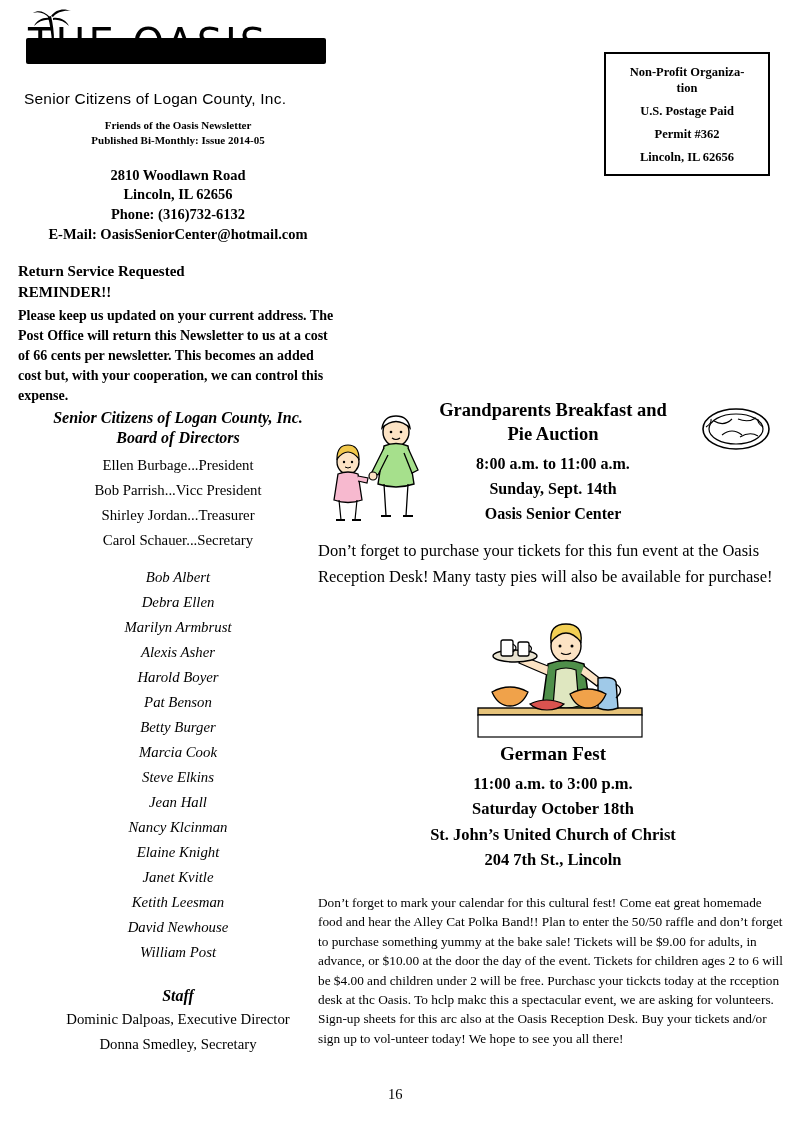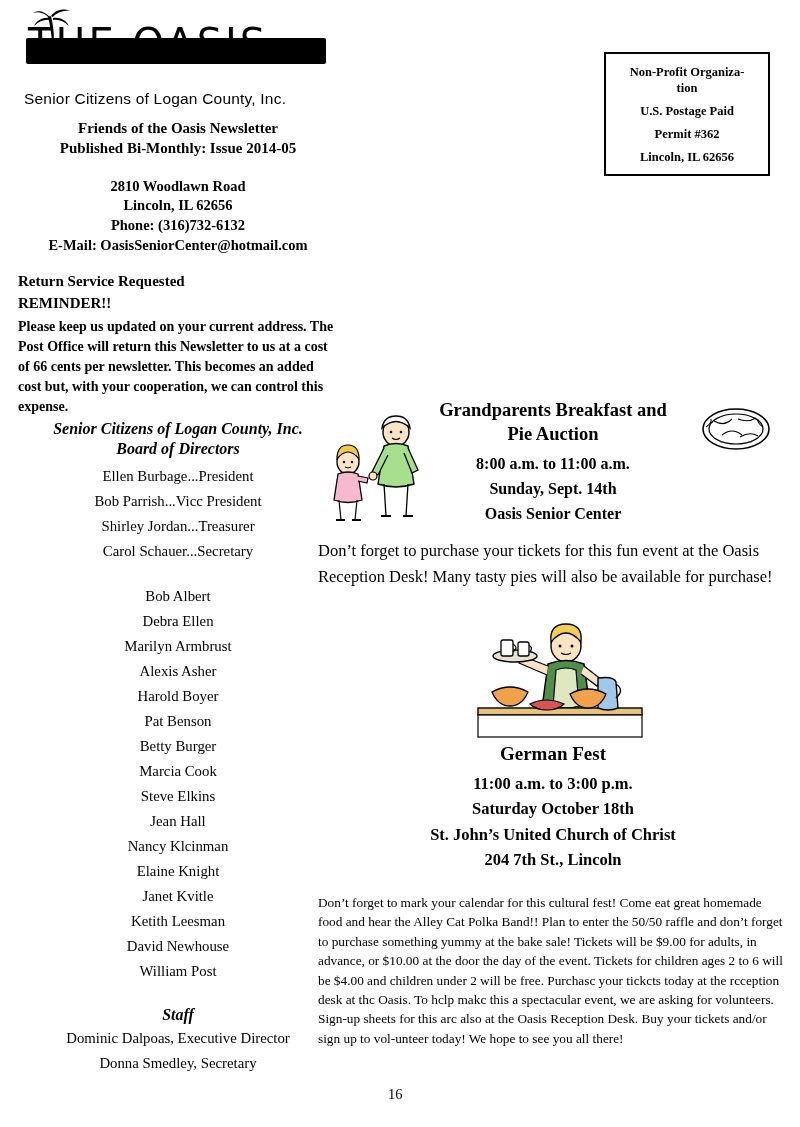--- a/index.html
+++ b/index.html
@@ -98,21 +98,21 @@
   
   .left-col {
     position: absolute;
     left: 18px;
     top: 118px;
     width: 320px;
   }
   .newsletter-title {
     text-align: center;
     font-weight: bold;
-    font-size: 15px;
+    font-size: 11px;
     line-height: 1.35;
     margin-bottom: 18px;
   }
   .address-block {
     text-align: center;
     font-weight: bold;
     font-size: 14.5px;
     line-height: 1.36;
     margin-bottom: 16px;
   }
@@ -144,21 +144,21 @@
     font-weight: bold;
     font-style: italic;
     font-size: 16px;
     margin-bottom: 6px;
   }
   .officer-list, .member-list, .staff-list {
     text-align: center;
     font-size: 14.8px;
     line-height: 1.69;
   }
-  .member-list { margin-top: 20px; }
+  .member-list { margin-top: 12px; font-style: italic; }
   .staff-head {
     text-align: center;
     font-weight: bold;
     font-style: italic;
     font-size: 16px;
     margin-top: 22px;
     margin-bottom: 2px;
   }
 
   

